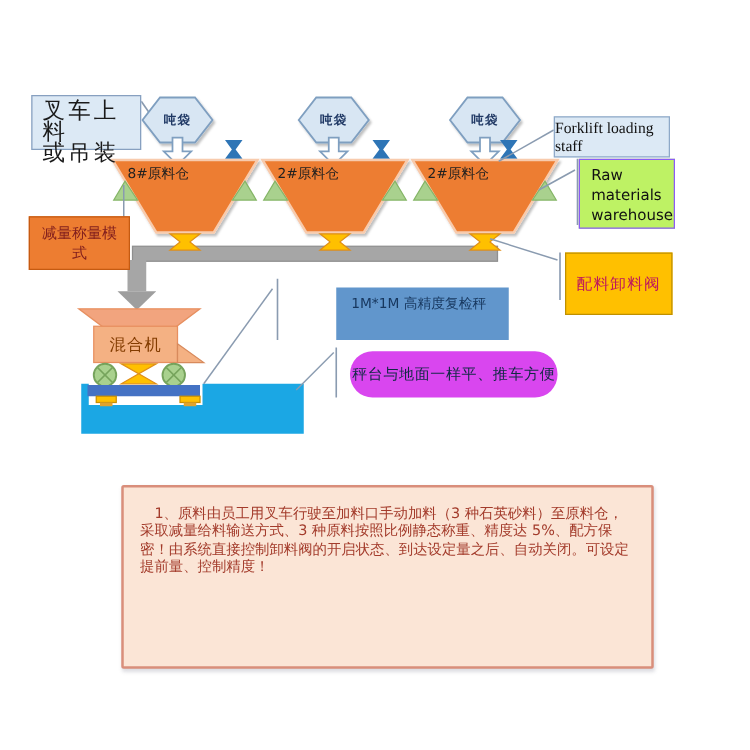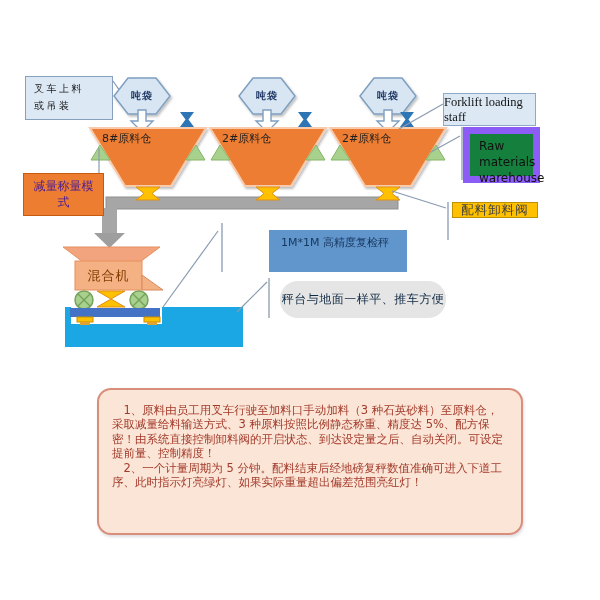--- a/index.html
+++ b/index.html
@@ -8,69 +8,69 @@
     font-family:"DejaVu Sans",sans-serif;
   }
   svg.layer{position:absolute;left:0;top:0;width:600px;height:600px;}
   .box{position:absolute;box-sizing:border-box;}
   .pre{white-space:pre-line;}
   .lbl{position:absolute;box-sizing:border-box;color:#1a1a1a;}
 
   .cn-forklift{
     left:25px;top:76px;width:88px;height:44px;
     background:#DCE9F5;border:1.5px solid #87A0C0;
-    font-size:10px;line-height:17px;letter-spacing:2.5px;
+    font-size:18px;line-height:17px;letter-spacing:2.5px;
     padding:3px 0 0 8px;color:#1a1a1a;
   }
   .tonbag-label{
     width:56px;height:14px;text-align:center;
     font-size:10px;color:#1F3864;letter-spacing:1px;font-weight:700;
   }
   .hopper-label{font-size:11px;color:#1f1f1f;}
   .reduce-mode{
     left:23px;top:173px;width:81px;height:43px;
     background:#ED7D31;border:1px solid #C55A11;
-    font-size:12px;line-height:16px;text-align:center;padding-top:4px;color:#4c1d95;
+    font-size:12px;line-height:16px;text-align:center;padding-top:4px;color:#7f1d1d;
   }
   .mixer-label{
     left:75px;top:261px;width:67px;height:29px;
     display:flex;align-items:center;justify-content:center;
     font-size:13px;color:#833C00;letter-spacing:1px;
   }
   .check-scale{
     left:237px;top:230px;width:138px;height:42px;
     background:#6196CC;color:#17375E;
     font-size:11px;padding:5px 0 0 12px;margin-left:32px;
   }
   .platform-note{
     left:280px;top:281px;width:166px;height:37px;
-    background:#e5e5e5;color:#102A43;
+    background:#d946ef;color:#102A43;
     display:flex;align-items:center;justify-content:center;
     font-size:12px;letter-spacing:0.5px;border-radius:18px;
   }
   .forklift-staff{
     left:443px;top:93px;width:93px;height:33px;
     background:#DCE9F5;border:1.5px solid #8EA9C8;
     display:flex;align-items:center;justify-content:center;
     font-family:"Liberation Serif",serif;font-size:12.5px;color:#111;
   }
   .raw-warehouse{
     left:463px;top:127px;width:77px;height:56px;
-    background:#15803d;border:7px solid #8b5cf6;
+    background:#bef264;border:1px solid #8b5cf6;
     font-size:12px;line-height:16px;padding:4px 0 0 9px;color:#111;
   }
   .valve-box{
-    left:452px;top:202px;width:86px;height:16px;
+    left:452px;top:202px;width:86px;height:50px;
     background:#FFC000;border:1px solid #BF9000;
     display:flex;align-items:center;justify-content:center;
-    font-size:12.5px;color:#404040;letter-spacing:1px;
+    font-size:12.5px;color:#be185d;letter-spacing:1px;
   }
   .notes{
     left:97px;top:388px;width:426px;height:147px;
-    background:#FBE5D6;border:2px solid #D98E7B;border-radius:14px;
+    background:#FBE5D6;border:2px solid #D98E7B;border-radius:2px;
     box-shadow:1px 2px 3px rgba(120,120,140,.25);
     padding:13px 13px 0 13px;color:#A33B2B;
     font-size:11.5px;line-height:14.4px;
   }
   .notes p{margin:0;text-indent:1em;}
 </style>
 </head>
 <body>
 
 <div class="canvas">
@@ -172,16 +172,15 @@
 warehouse</div>
 
   <div class="box valve-box">配料卸料阀</div>
 
   <div class="box check-scale">1M*1M 高精度复检秤</div>
 
   <div class="box platform-note">秤台与地面一样平、推车方便</div>
 
   <div class="box notes">
     <p>1、原料由员工用叉车行驶至加料口手动加料（3 种石英砂料）至原料仓，采取减量给料输送方式、3 种原料按照比例静态称重、精度达 5%、配方保密！由系统直接控制卸料阀的开启状态、到达设定量之后、自动关闭。可设定提前量、控制精度！</p>
-    <p>2、一个计量周期为 5 分钟。配料结束后经地磅复秤数值准确可进入下道工序、此时指示灯亮绿灯、如果实际重量超出偏差范围亮红灯！</p>
   </div>
 
 </div>
 
 </body></html>

